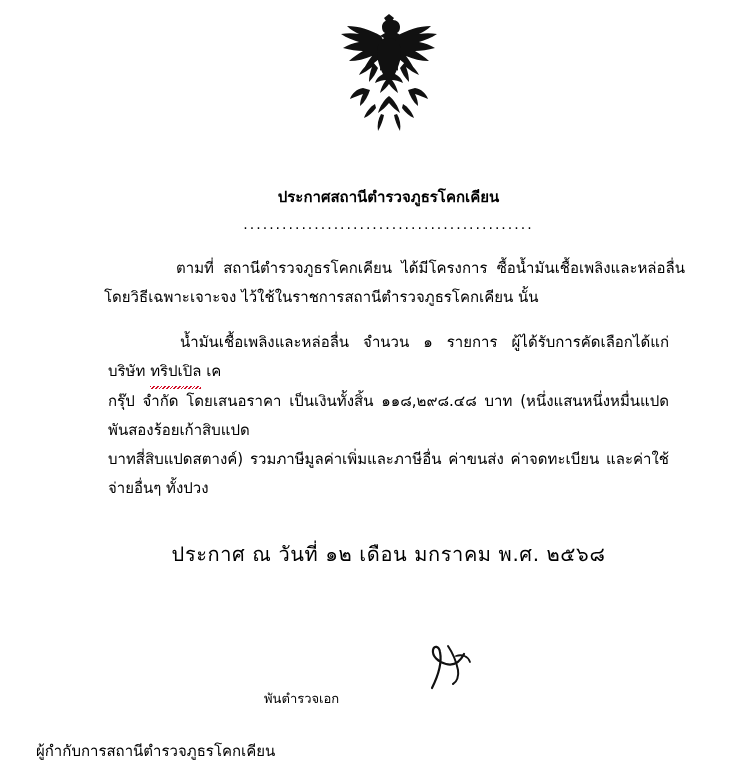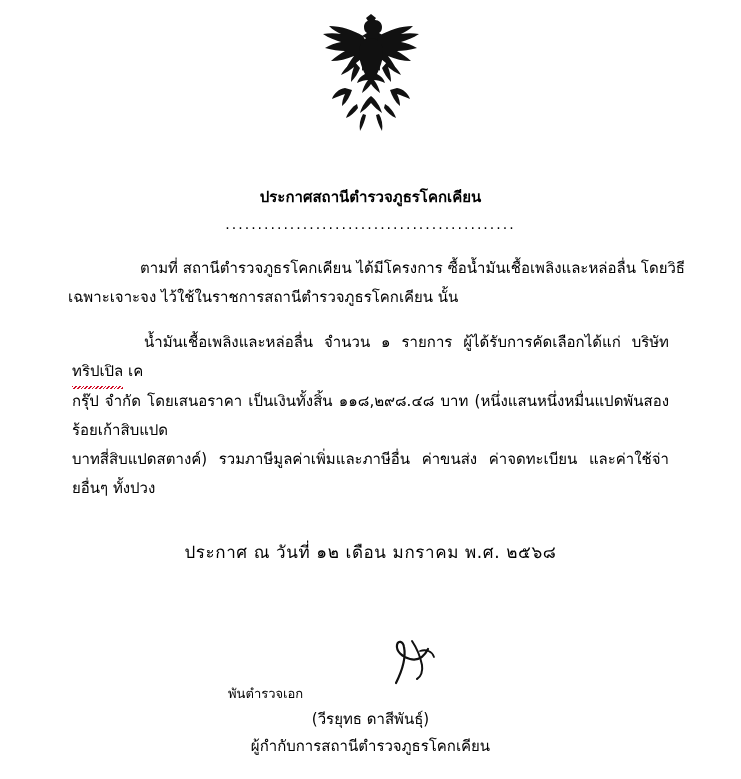--- a/index.html
+++ b/index.html
@@ -12,20 +12,21 @@
     background: #ffffff;
     font-family: "DejaVu Sans", "Liberation Sans", sans-serif;
     color: #000000;
     overflow: hidden;
   }
   .page {
     position: relative;
     width: 741px;
     height: 659px;
     box-sizing: border-box;
+    padding-left: 36px;
   }
   .emblem {
     display: flex;
     justify-content: center;
     padding-top: 14px;
   }
   .emblem svg {
     display: block;
   }
   .title-block {
@@ -71,21 +72,21 @@
     right: 0;
     bottom: -2px;
     height: 3px;
     background-image:
       repeating-linear-gradient(135deg, #d0021b 0 1.3px, transparent 1.3px 2.6px);
     opacity: 0.95;
   }
   .announce-date {
     margin-top: 34px;
     text-align: center;
-    font-size: 17px;
+    font-size: 20px;
     letter-spacing: 0.6px;
   }
   .sign-area {
     position: relative;
     margin-top: 66px;
     height: 160px;
   }
   .sign-scribble {
     position: absolute;
     left: 376px;
@@ -105,21 +106,21 @@
     right: 0;
     top: 76px;
     text-align: center;
     font-size: 15px;
   }
   .sign-pos {
     position: absolute;
     left: 0;
     right: 0;
     top: 103px;
-    text-align: center;
+    text-align: left;
     font-size: 15px;
   }
 </style>
 </head>
 <body>
 
 <div class="page">
 
   <div class="emblem">
     <svg width="120" height="125" viewBox="0 0 120 125" aria-hidden="true">
@@ -171,17 +172,16 @@
 
   <div class="announce-date">ประกาศ  ณ  วันที่  ๑๒  เดือน  มกราคม  พ.ศ. ๒๕๖๘</div>
 
   <div class="sign-area">
     <svg class="sign-scribble" viewBox="0 0 80 60" aria-hidden="true">
       <path d="M20 52 C26 40 30 26 28 16 C27 10 22 9 21 14 C20 20 26 26 34 28 C42 30 48 26 52 18" fill="none" stroke="#111" stroke-width="2.2" stroke-linecap="round"></path>
       <path d="M36 10 C40 16 44 24 46 34 C47 40 45 46 41 48" fill="none" stroke="#111" stroke-width="2" stroke-linecap="round"></path>
       <path d="M44 20 C50 18 56 20 58 26" fill="none" stroke="#111" stroke-width="1.8" stroke-linecap="round"></path>
     </svg>
     <div class="rank">พันตำรวจเอก</div>
-    <div class="sign-name">(วีรยุทธ  ดาสีพันธุ์)</div>
     <div class="sign-pos">ผู้กำกับการสถานีตำรวจภูธรโคกเคียน</div>
   </div>
 
 </div>
 
 </body></html>

